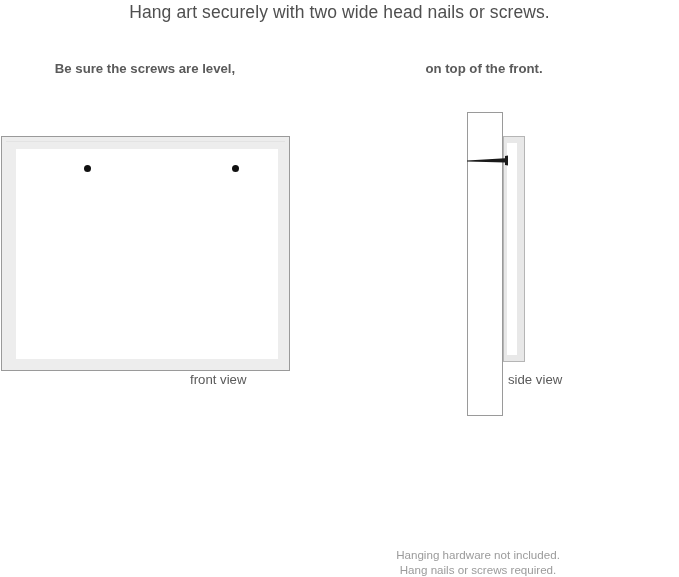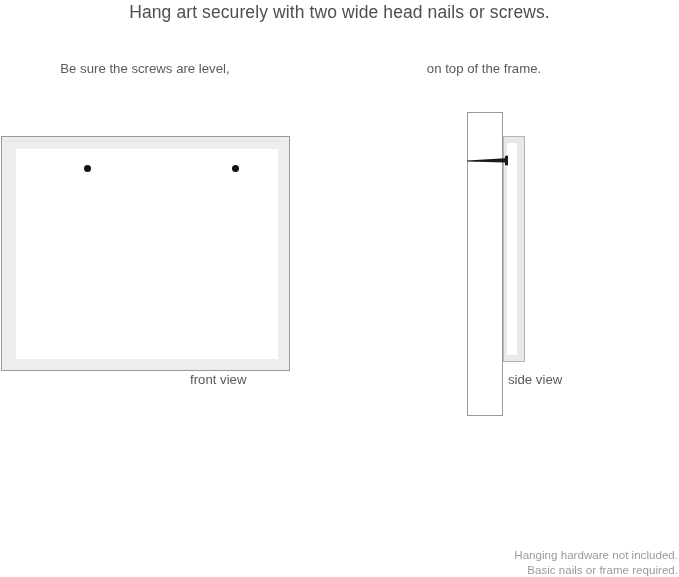--- a/index.html
+++ b/index.html
@@ -45,20 +45,21 @@
     width: 290px;
   }
   .caption-right {
     left: 394px;
     top: 60px;
     width: 180px;
   }
   .caption span {
     display: block;
     white-space: nowrap;
+    font-weight: bold;
   }
 
   
   .front-view {
     position: absolute;
     left: 1px;
     top: 136px;
     width: 289px;
     height: 235px;
   }
@@ -162,41 +163,41 @@
     overflow: visible;
   }
   .nail svg { display: block; overflow: visible; }
 
   
   .footer {
     position: absolute;
     right: 1px;
     top: 548px;
     width: 400px;
-    text-align: right;
+    text-align: center;
     font-size: 11.6px;
     line-height: 14.5px;
     color: #9b9b9b;
   }
   .footer span {
     display: block;
     white-space: nowrap;
   }
 </style>
 </head>
 <body>
 
 <div class="title">Hang art securely with two wide head nails or screws.</div>
 
 <div class="caption caption-left">
   <span>Be sure the screws are level,</span>
 </div>
 
 <div class="caption caption-right">
-  <span>on top of the frame.</span>
+  <span>on top of the front.</span>
 </div>
 
 <div class="front-view">
   <div class="front-frame-outer">
     <div class="front-frame-mat"></div>
     <div class="front-frame-inner">
       <div class="screw-dot screw-dot-left"></div>
       <div class="screw-dot screw-dot-right"></div>
     </div>
   </div>
@@ -210,14 +211,14 @@
   <div class="nail">
     <svg width="46" height="12" viewBox="0 0 46 12">
       <path d="M0 5.6 L38 3.2 L38 1.0 L41 0.6 L41 10.4 L38 10.0 L38 7.4 L0 6.4 Z" fill="#1a1a1a"></path>
     </svg>
   </div>
 </div>
 <div class="view-label label-side">side view</div>
 
 <div class="footer">
   <span>Hanging hardware not included.</span>
-  <span>Basic nails or frame required.</span>
+  <span>Hang nails or screws required.</span>
 </div>
 
 </body></html>

